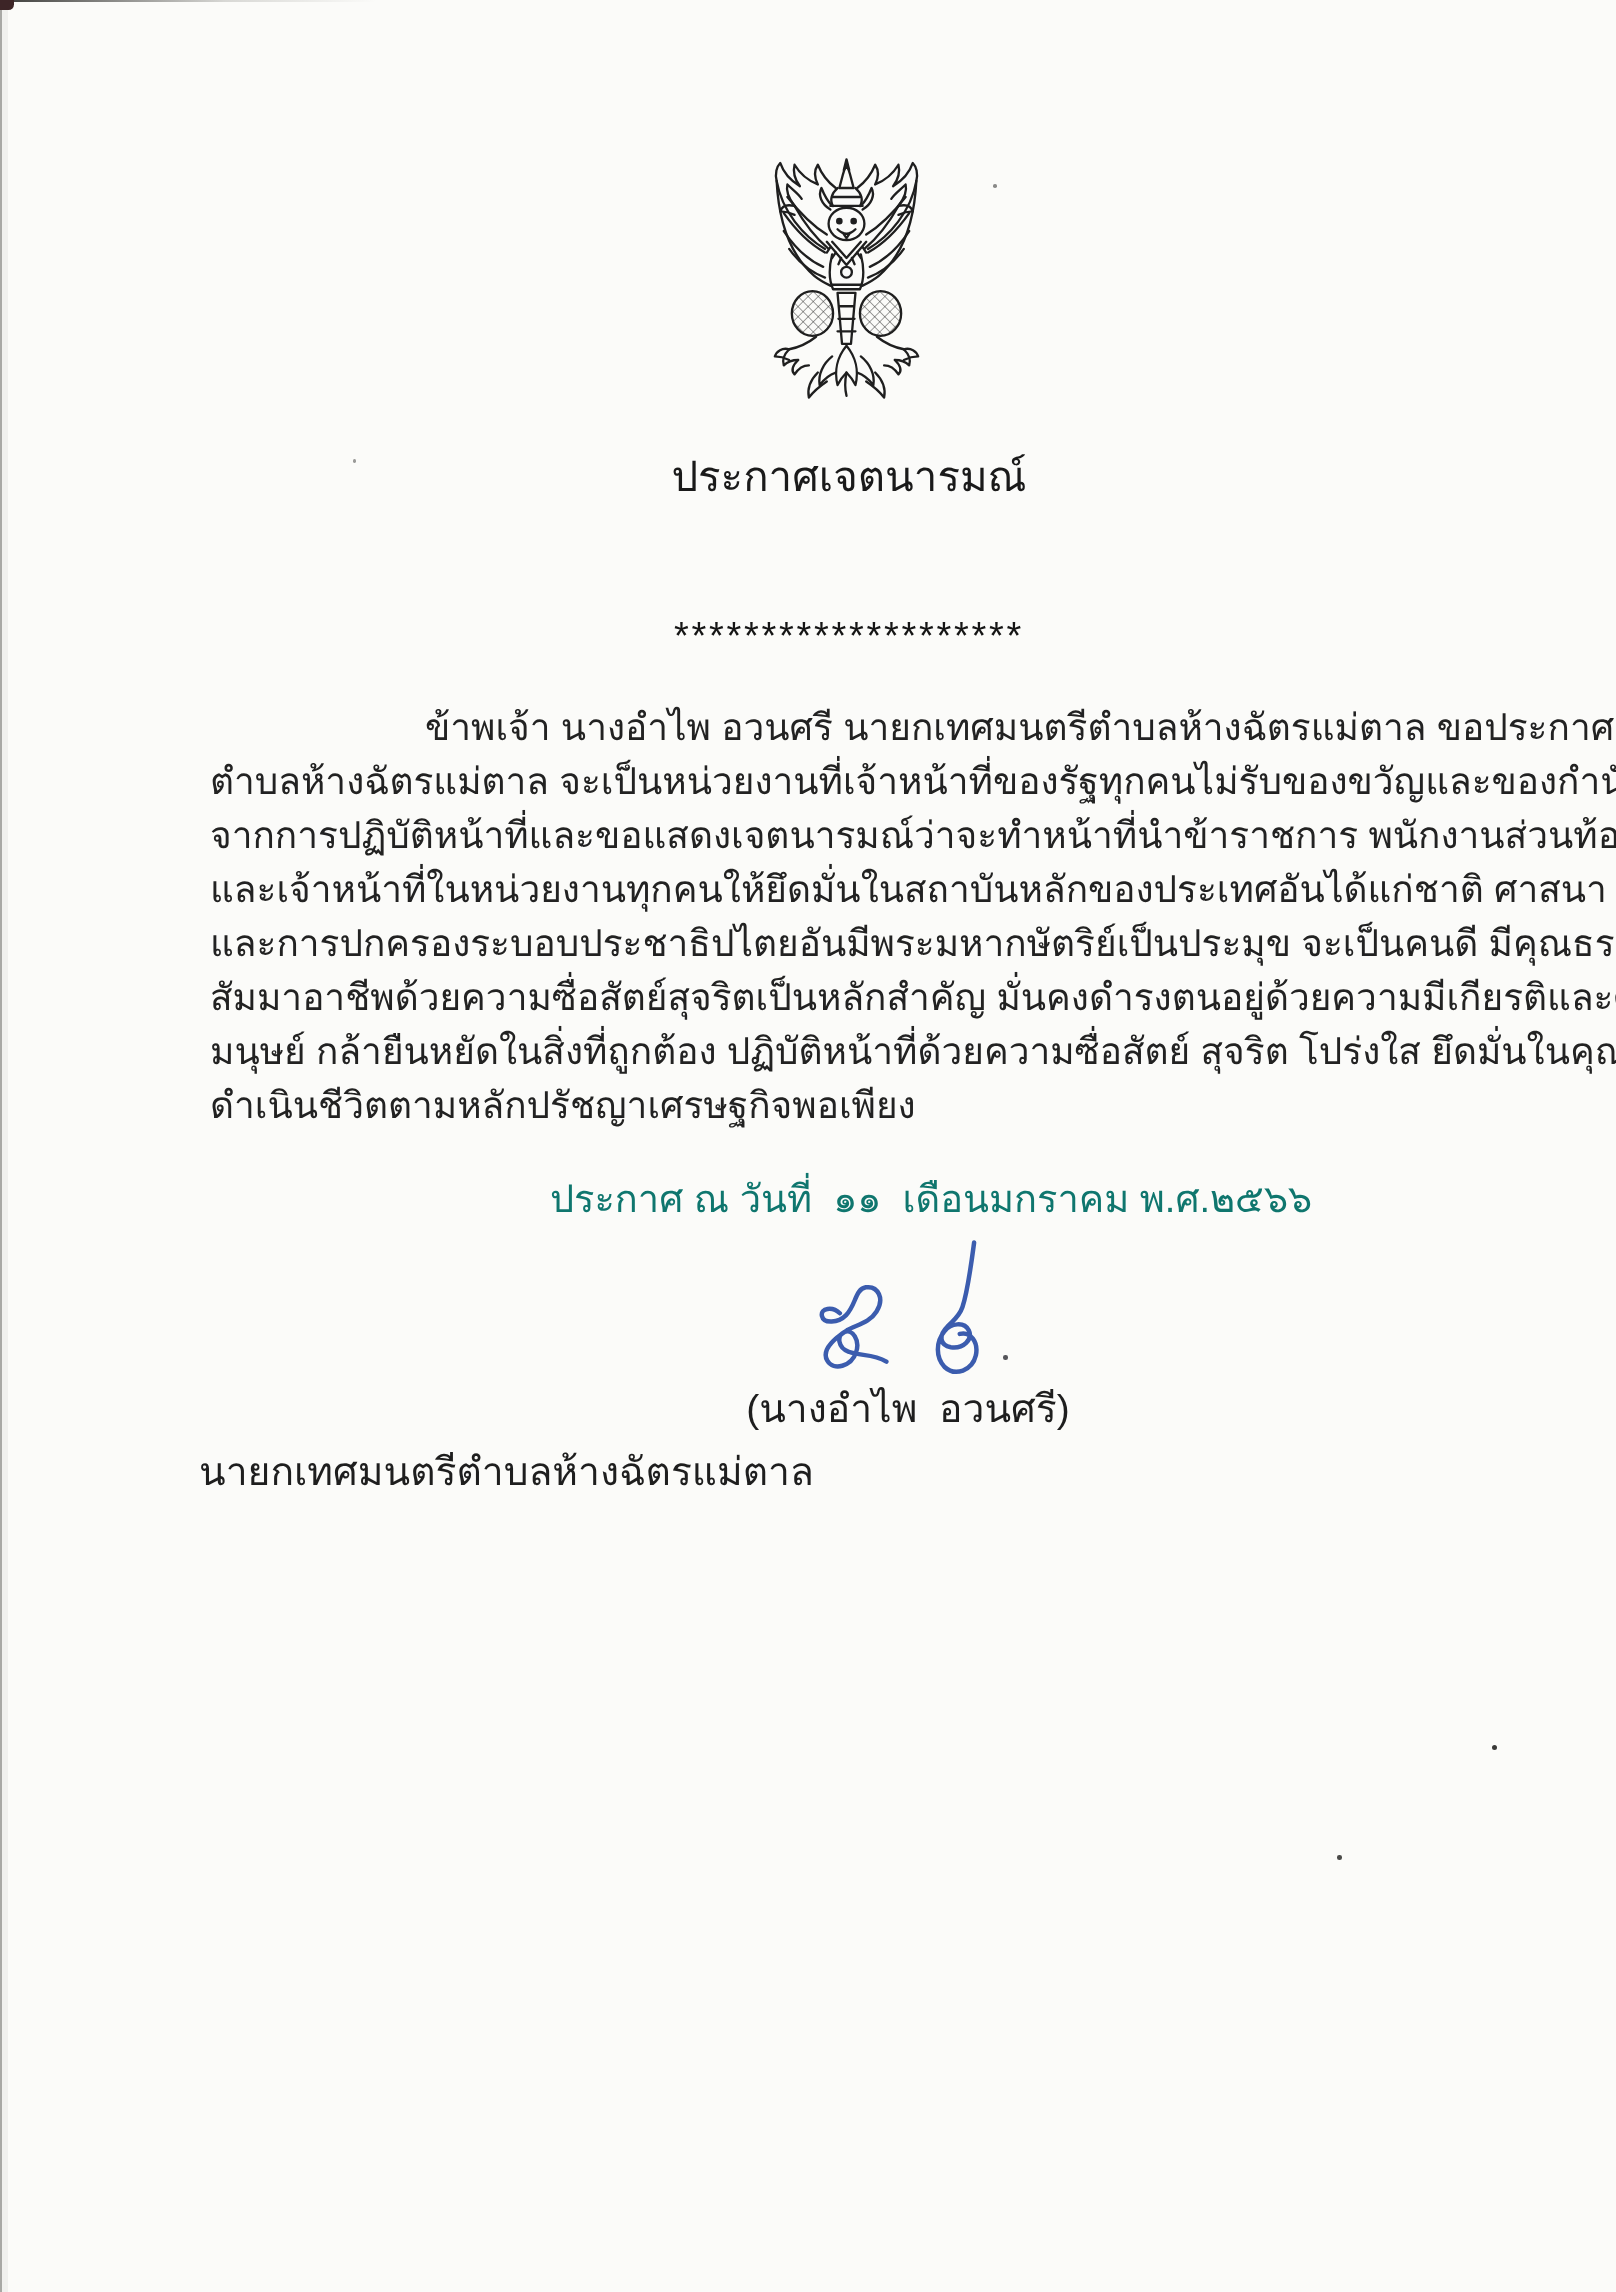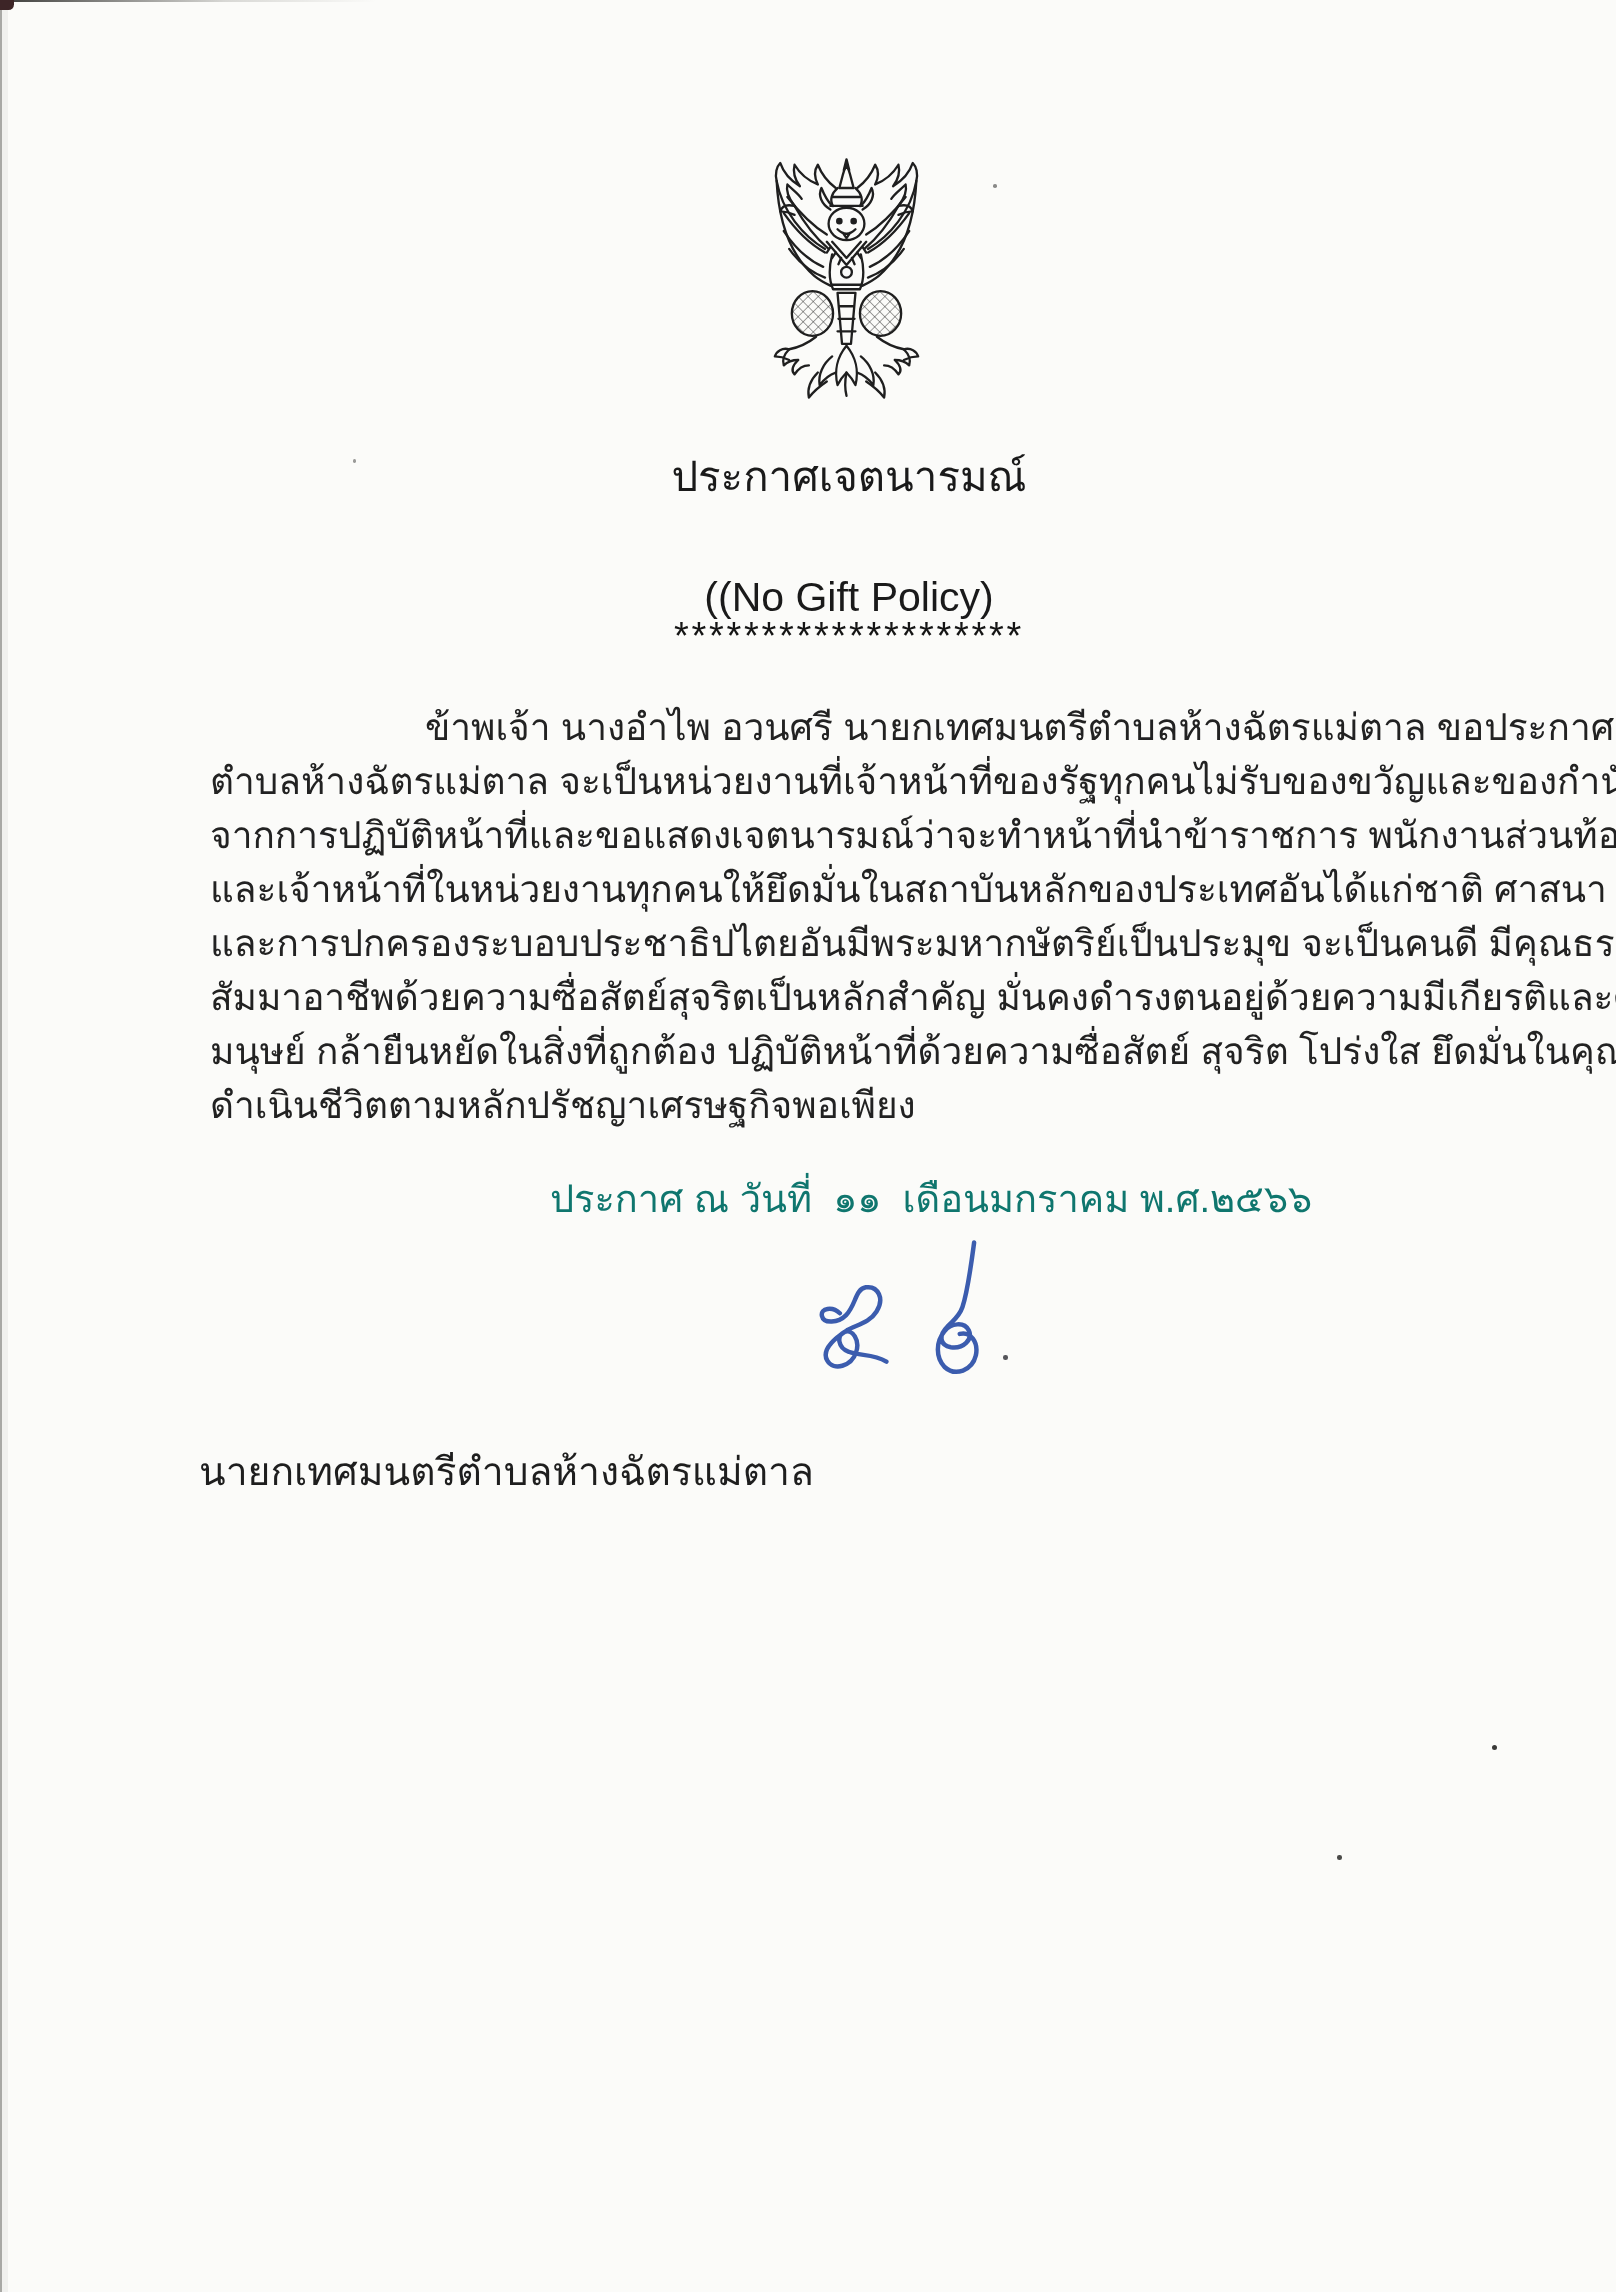--- a/index.html
+++ b/index.html
@@ -125,21 +125,20 @@
 
       <path d="M112 155 L132 155 L127 212 L117 212 Z"></path>
       <path d="M114 170 L130 170 M113 184 L131 184 M112 198 L132 198"></path>
 
       <path d="M122 214 C112 226 108 242 112 258 C116 250 120 246 122 244 C124 246 128 250 132 258 C136 242 132 226 122 214"></path>
       <path d="M122 244 C120 254 120 262 122 270"></path>
     </g>
   </svg>
 
   <div class="headline doc-title">ประกาศเจตนารมณ์</div>
-  <div class="headline doc-policy">((No Gift Policy)</div>
   <div class="headline doc-divider">********************</div>
 
   <div class="body-text">
     <div class="body-line first">ข้าพเจ้า นางอำไพ อวนศรี นายกเทศมนตรีตำบลห้างฉัตรแม่ตาล ขอประกาศว่าเทศบาล</div>
     <div class="body-line">ตำบลห้างฉัตรแม่ตาล จะเป็นหน่วยงานที่เจ้าหน้าที่ของรัฐทุกคนไม่รับของขวัญและของกำนัลทุกชนิด</div>
     <div class="body-line">จากการปฏิบัติหน้าที่และขอแสดงเจตนารมณ์ว่าจะทำหน้าที่นำข้าราชการ พนักงานส่วนท้องถิ่น พนักงานจ้าง</div>
     <div class="body-line">และเจ้าหน้าที่ในหน่วยงานทุกคนให้ยึดมั่นในสถาบันหลักของประเทศอันได้แก่ชาติ ศาสนา พระมหากษัตริย์</div>
     <div class="body-line">และการปกครองระบอบประชาธิปไตยอันมีพระมหากษัตริย์เป็นประมุข จะเป็นคนดี มีคุณธรรม ประพฤติตนใน</div>
     <div class="body-line">สัมมาอาชีพด้วยความซื่อสัตย์สุจริตเป็นหลักสำคัญ มั่นคงดำรงตนอยู่ด้วยความมีเกียรติและศักดิ์ศรีความเป็น</div>
     <div class="body-line">มนุษย์ กล้ายืนหยัดในสิ่งที่ถูกต้อง ปฏิบัติหน้าที่ด้วยความซื่อสัตย์ สุจริต โปร่งใส ยึดมั่นในคุณธรรมจริยธรรม</div>
@@ -166,20 +165,21 @@
                C 223 88, 215 92, 210 98
                C 200 108, 202 119, 214 121
                C 228 123, 239 112, 234 102
                C 229 92, 214 94, 207 103
                C 197 115, 197 132, 207 143
                C 219 154, 238 147, 242 130
                C 245 115, 236 103, 224 106"></path>
     </g>
   </svg>
 
+  <div class="signer-name">(นางอำไพ  อวนศรี)</div>
   <div class="signer-title">นายกเทศมนตรีตำบลห้างฉัตรแม่ตาล</div>
 
   <div class="speck sp1"></div>
   <div class="speck sp2"></div>
   <div class="speck sp3"></div>
   <div class="speck sp4"></div>
   <div class="speck sp5"></div>
 
 </div>
 

